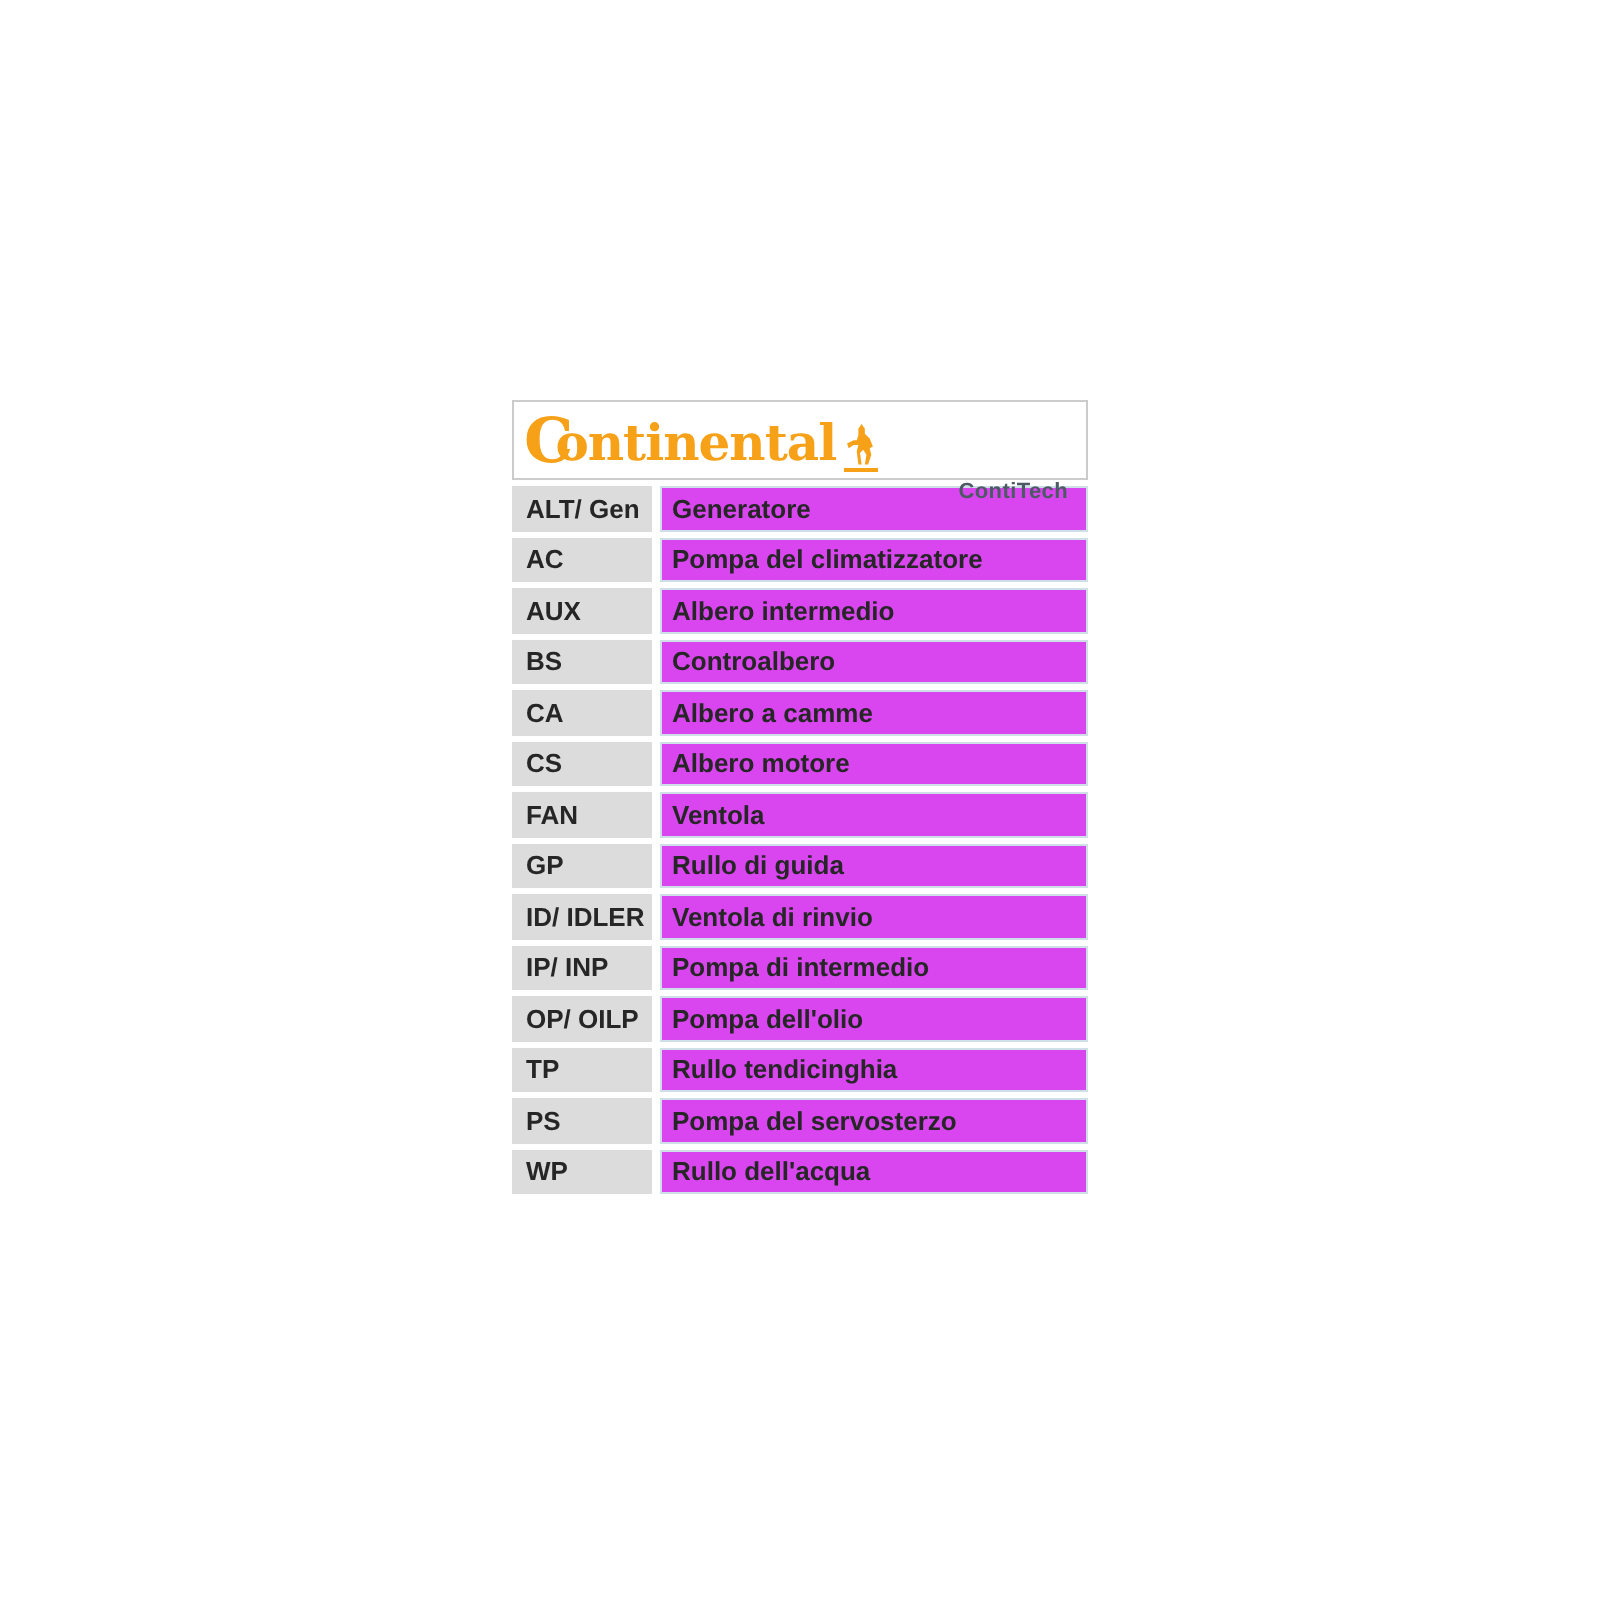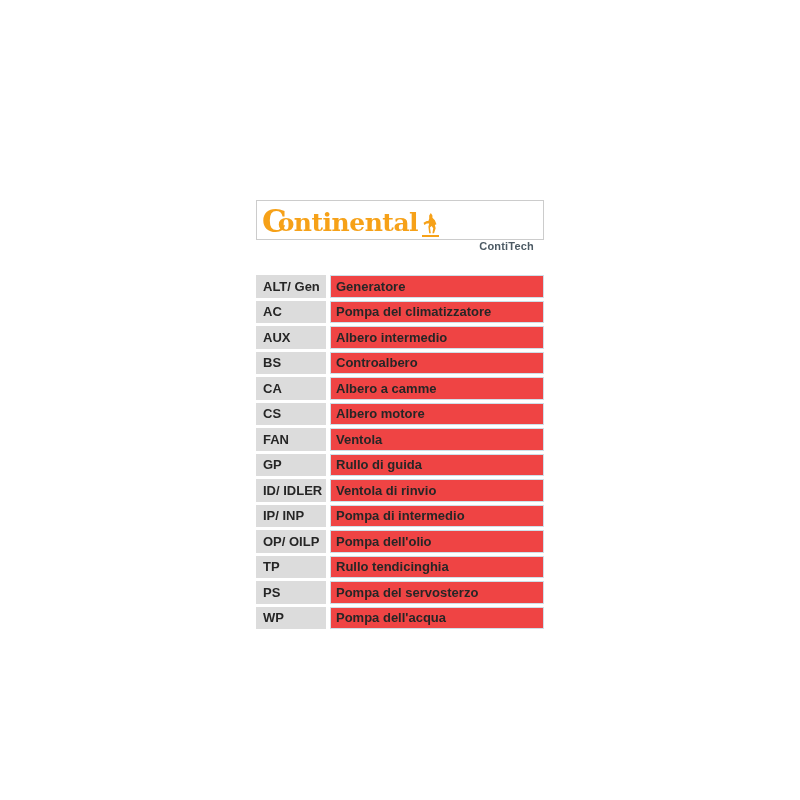--- a/index.html
+++ b/index.html
@@ -33,29 +33,29 @@
   .horse{display:inline-flex;flex-direction:column;align-items:center;
     margin-left:3px;position:relative;top:3px;}
   .horse svg{display:block;}
   .hoof-line{display:block;width:17px;height:2px;background:var(--brand-orange);margin-top:1px;}
   .contitech{
     color:var(--sub-gray);font-size:11px;font-weight:bold;letter-spacing:0.2px;
     position:relative;top:3px;margin-top:46px;
   }
 
   
-  .rows{display:flex;flex-direction:column;gap:3px;margin-top:32px;}
+  .rows{display:flex;flex-direction:column;gap:3px;}
   .row{display:flex;gap:4px;height:22.5px;}
   .code{
     width:70px;background:var(--code-bg);color:var(--text);
     font-size:13px;font-weight:bold;
     display:flex;align-items:center;padding-left:7px;white-space:nowrap;
   }
   .desc{
-    flex:1;background:#ef4444;border:1px solid var(--cell-border);color:var(--text);
+    flex:1;background:#d946ef;border:1px solid var(--cell-border);color:var(--text);
     font-size:13px;font-weight:bold;
     display:flex;align-items:center;padding-left:5px;white-space:nowrap;
   }
 </style>
 </head>
 <body>
 
 <div class="stage">
   <div class="legend-table">
 
@@ -136,17 +136,17 @@
     <div class="desc">Rullo tendicinghia</div>
   </div>
 
   <div class="row">
     <div class="code">PS</div>
     <div class="desc">Pompa del servosterzo</div>
   </div>
 
   <div class="row">
     <div class="code">WP</div>
-    <div class="desc">Pompa dell'acqua</div>
+    <div class="desc">Rullo dell'acqua</div>
   </div>
 </div>
   </div>
 </div>
 
 </body></html>

